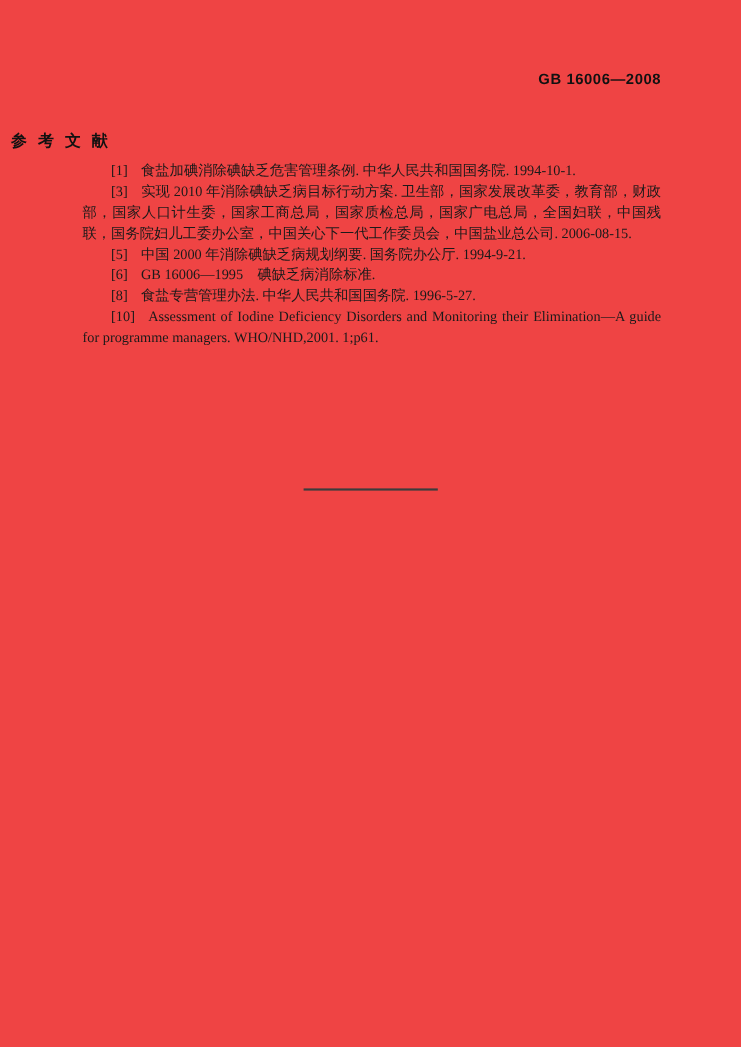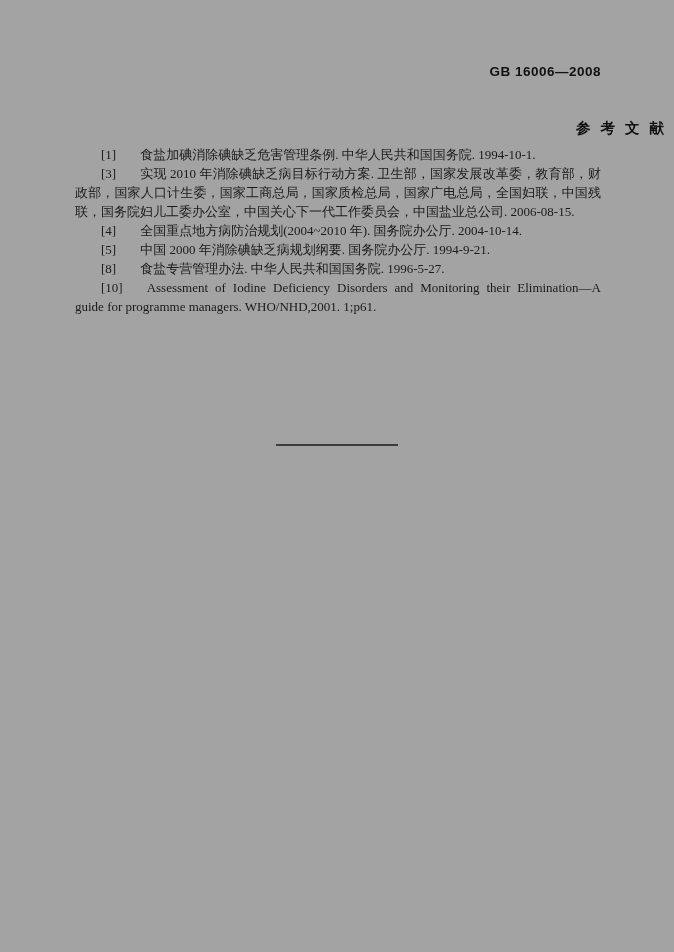--- a/index.html
+++ b/index.html
@@ -5,41 +5,41 @@
   html, body {
     margin: 0;
     padding: 0;
     background: #e8e8e8;
   }
   .page {
     position: relative;
     width: 674px;
     height: 952px;
     margin: 0 auto;
-    background: #a3a3a3;
+    background: #ef4444;
     font-family: "Liberation Serif", "DejaVu Serif", serif;
     color: #1a1a1a;
     overflow: hidden;
   }
   .doc-number {
     position: absolute;
     top: 64px;
     right: 73px;
     font-family: "Liberation Sans", "DejaVu Sans", sans-serif;
     font-weight: bold;
     font-size: 13.5px;
     letter-spacing: 0.5px;
     color: #111;
   }
   .section-title {
     position: absolute;
     top: 119px;
     left: 0;
     width: 100%;
-    text-align: right;
+    text-align: left;
     font-size: 14.5px;
     font-weight: bold;
     letter-spacing: 10px;
     text-indent: 10px;
     color: #111;
     margin: 0;
   }
   .refs {
     position: absolute;
     top: 145px;
@@ -47,21 +47,21 @@
     width: 526px;
     font-size: 13px;
     line-height: 19px;
     text-align: justify;
   }
   .refs p {
     margin: 0;
     text-indent: 2em;
   }
   .ref-text {
-    padding-left: 24px;
+    padding-left: 12px;
   }
   .end-divider {
     position: absolute;
     top: 444px;
     left: 50%;
     transform: translateX(-50%);
     width: 122px;
     height: 0;
     border-top: 2px solid #3c3c3c;
   }
@@ -71,21 +71,21 @@
 
 <div class="page">
 
   <div class="doc-number">GB 16006—2008</div>
 
   <h1 class="section-title">参考文献</h1>
 
   <div class="refs" id="refs">
       <p><span>[1]</span><span class="ref-text">食盐加碘消除碘缺乏危害管理条例. 中华人民共和国国务院. 1994-10-1.</span></p>
       <p><span>[3]</span><span class="ref-text">实现 2010 年消除碘缺乏病目标行动方案. 卫生部，国家发展改革委，教育部，财政部，国家人口计生委，国家工商总局，国家质检总局，国家广电总局，全国妇联，中国残联，国务院妇儿工委办公室，中国关心下一代工作委员会，中国盐业总公司. 2006-08-15.</span></p>
-      <p><span>[4]</span><span class="ref-text">全国重点地方病防治规划(2004~2010 年). 国务院办公厅. 2004-10-14.</span></p>
       <p><span>[5]</span><span class="ref-text">中国 2000 年消除碘缺乏病规划纲要. 国务院办公厅. 1994-9-21.</span></p>
+      <p><span>[6]</span><span class="ref-text">GB 16006—1995　碘缺乏病消除标准.</span></p>
       <p><span>[8]</span><span class="ref-text">食盐专营管理办法. 中华人民共和国国务院. 1996-5-27.</span></p>
       <p><span>[10]</span><span class="ref-text">Assessment of Iodine Deficiency Disorders and Monitoring their Elimination—A guide for programme managers. WHO/NHD,2001. 1;p61.</span></p>
     </div>
 
   <div class="end-divider"></div>
 
 </div>
 
 </body></html>

